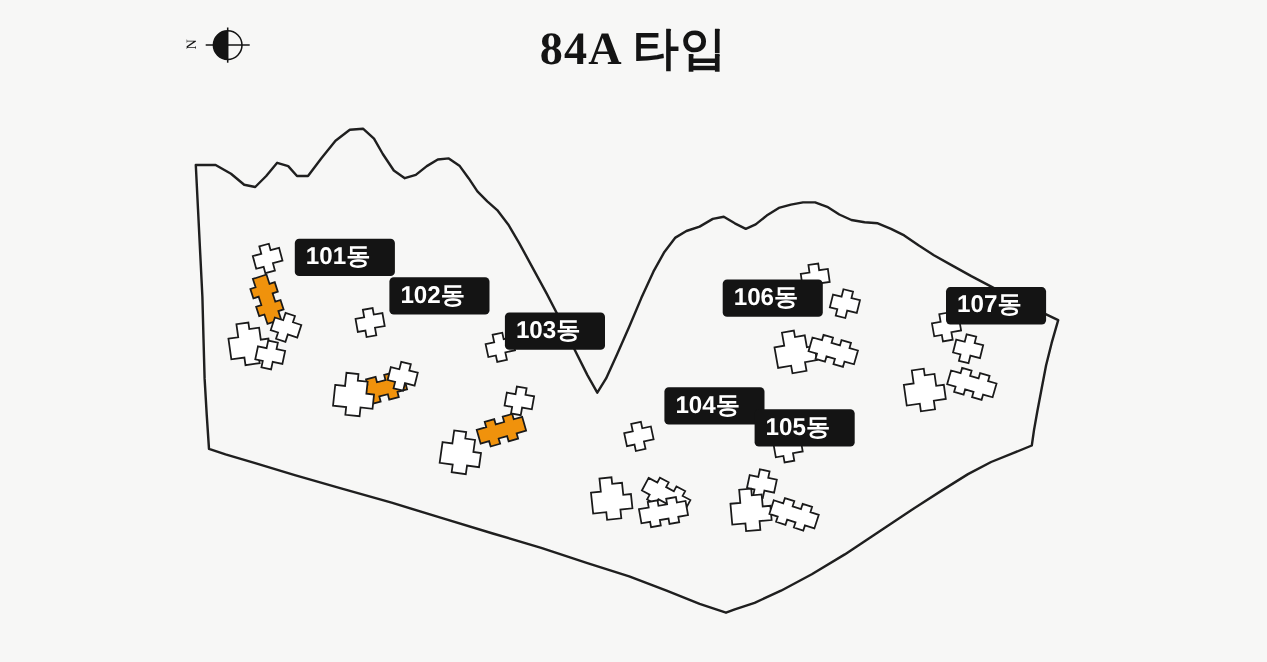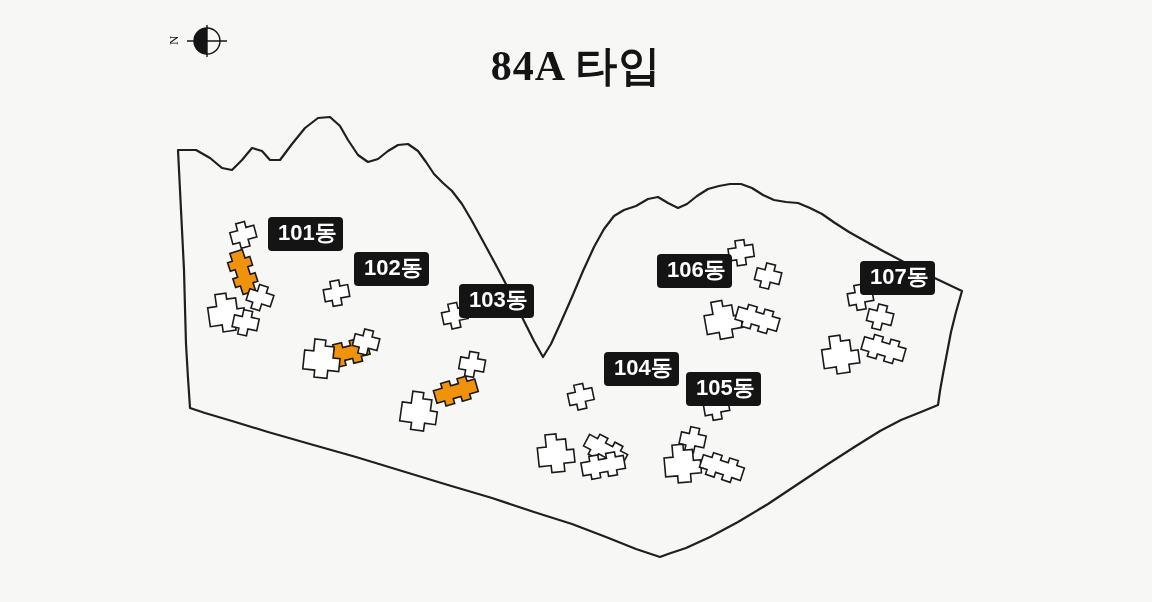--- a/index.html
+++ b/index.html
@@ -8,27 +8,27 @@
     background:#f7f7f6;
     font-family:"Liberation Sans", sans-serif;
     position:relative;
   }
   .stage{position:absolute;inset:0;}
   .plan-svg{position:absolute;left:0;top:0;}
   .page-title{
     position:absolute;top:16px;left:50%;transform:translateX(-50%);
     font-family:"Liberation Serif", serif;
     font-size:42px;font-weight:600;color:#141414;
-    white-space:nowrap;letter-spacing:1px;margin-top:22px;
+    white-space:nowrap;letter-spacing:1px;
   }
   .badge{
     position:absolute;
     background:#141414;color:#ffffff;
     font-size:22px;font-weight:700;line-height:1.2;
-    padding:3px 6px 5px 10px;border-radius:4px;
+    padding:3px 22px 5px 10px;border-radius:4px;
     white-space:nowrap;
   }
   .bld{fill:#ffffff;stroke:#1a1a1a;stroke-width:1.6;stroke-linejoin:miter;}
   .hl{fill:#f0920c;}
   .outline{fill:none;stroke:#1f1f1f;stroke-width:2.2;stroke-linejoin:round;stroke-linecap:round;}
   .compass-line{stroke:#141414;stroke-width:1.4;}
   .compass-circle{fill:none;stroke:#141414;stroke-width:1.4;}
   .compass-half{fill:#141414;}
   .compass-n{font-family:"Liberation Serif", serif;font-size:13px;fill:#141414;}
 </style>

